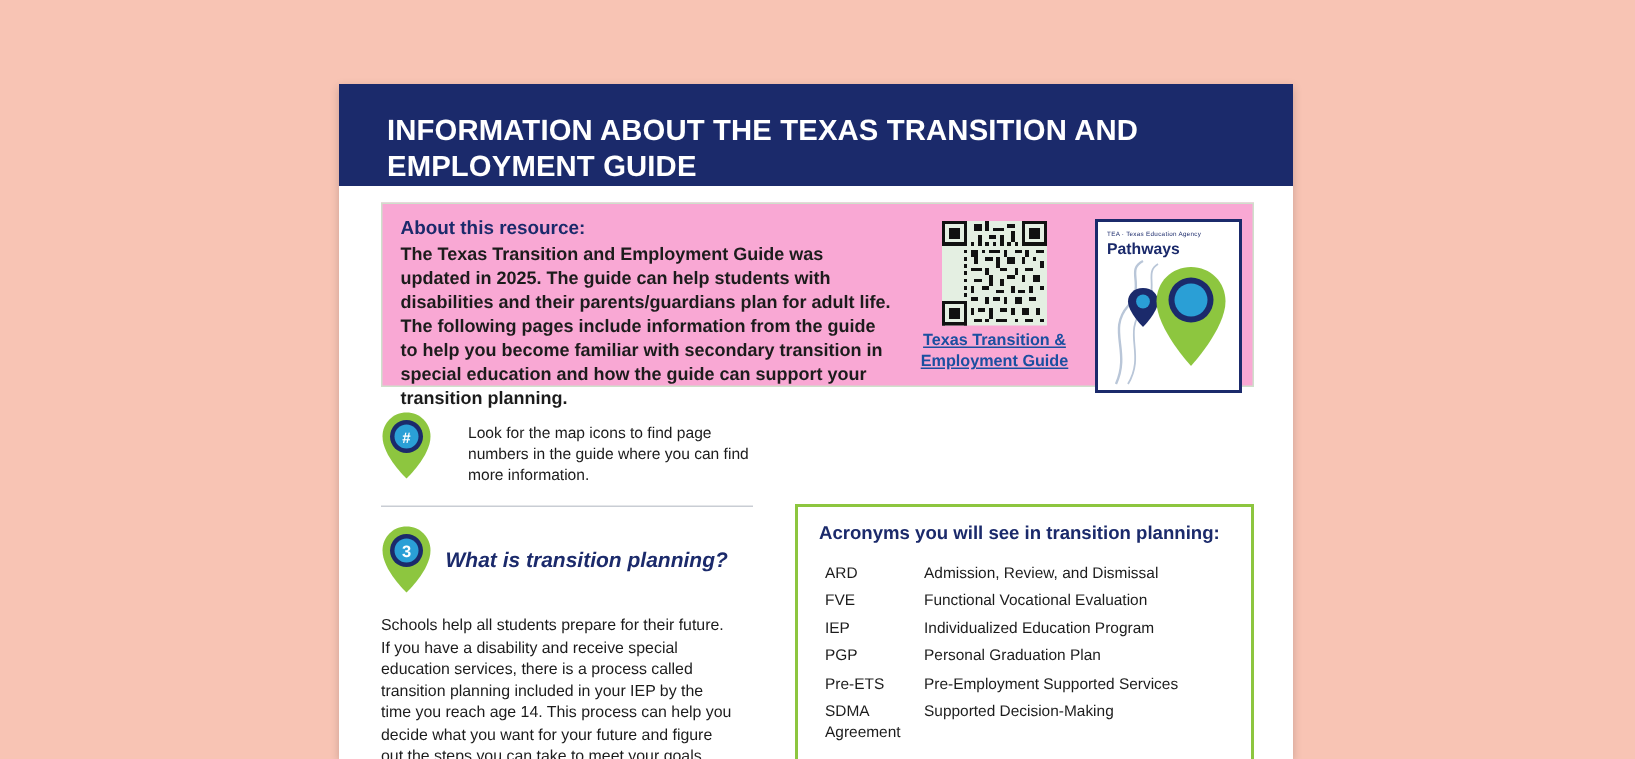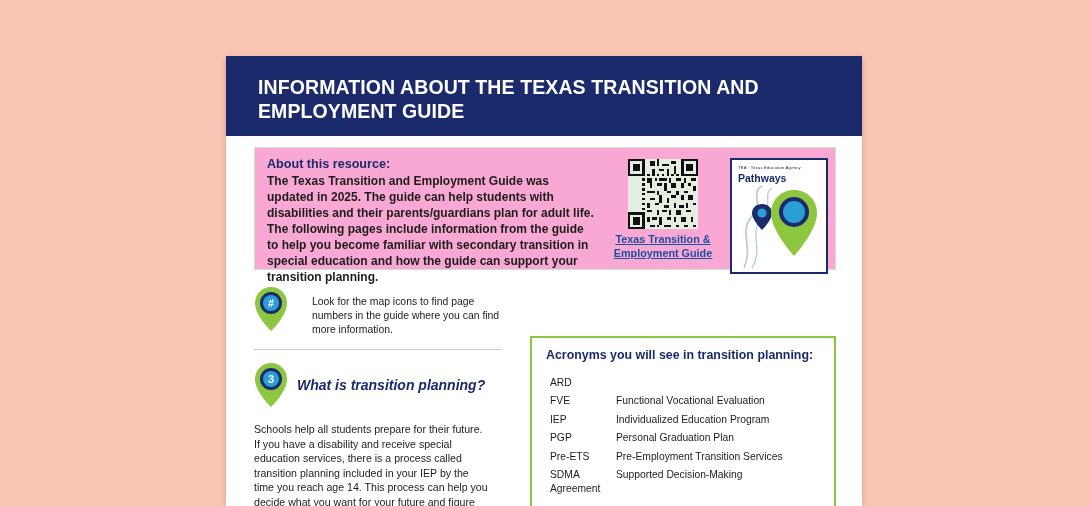--- a/index.html
+++ b/index.html
@@ -24,21 +24,21 @@
     background: #ffffff;
     box-shadow: 0 2px 6px rgba(0,0,0,0.18);
     overflow: hidden;
   }
 
   
   #doc-header {
     background: #1b2a6b;
     padding: 20px 28px 18px 32px;
     box-sizing: border-box;
-    height: 80px;
+    height: 68px;
   }
   #doc-header h1 {
     margin: 0;
     color: #ffffff;
     font-size: 19.5px;
     font-weight: bold;
     line-height: 1.23;
     letter-spacing: 0.1px;
   }
 
@@ -382,36 +382,37 @@
     </div>
     <div id="transition-heading">What is transition planning?</div>
   </div>
   <div id="transition-body">Schools help all students prepare for their future. If you have a disability and receive special education services, there is a process called transition planning included in your IEP by the time you reach age 14. This process can help you decide what you want for your future and figure out the steps you can take to meet your goals. Transition</div>
 
   <div id="acronyms-box">
     <div id="acronyms-title">Acronyms you will see in transition planning:</div>
     <div id="acronyms-list">
         <div class="acronym-row">
           <div class="acronym-abbr">ARD</div>
+          <div class="acronym-term">Admission, Review, and Dismissal</div>
         </div>
         <div class="acronym-row">
           <div class="acronym-abbr">FVE</div>
           <div class="acronym-term">Functional Vocational Evaluation</div>
         </div>
         <div class="acronym-row">
           <div class="acronym-abbr">IEP</div>
           <div class="acronym-term">Individualized Education Program</div>
         </div>
         <div class="acronym-row">
           <div class="acronym-abbr">PGP</div>
           <div class="acronym-term">Personal Graduation Plan</div>
         </div>
         <div class="acronym-row">
           <div class="acronym-abbr">Pre-ETS</div>
-          <div class="acronym-term">Pre-Employment Transition Services</div>
+          <div class="acronym-term">Pre-Employment Supported Services</div>
         </div>
         <div class="acronym-row">
           <div class="acronym-abbr">SDMA Agreement</div>
           <div class="acronym-term">Supported Decision-Making</div>
         </div>
       </div>
   </div>
 
 </div>
 

